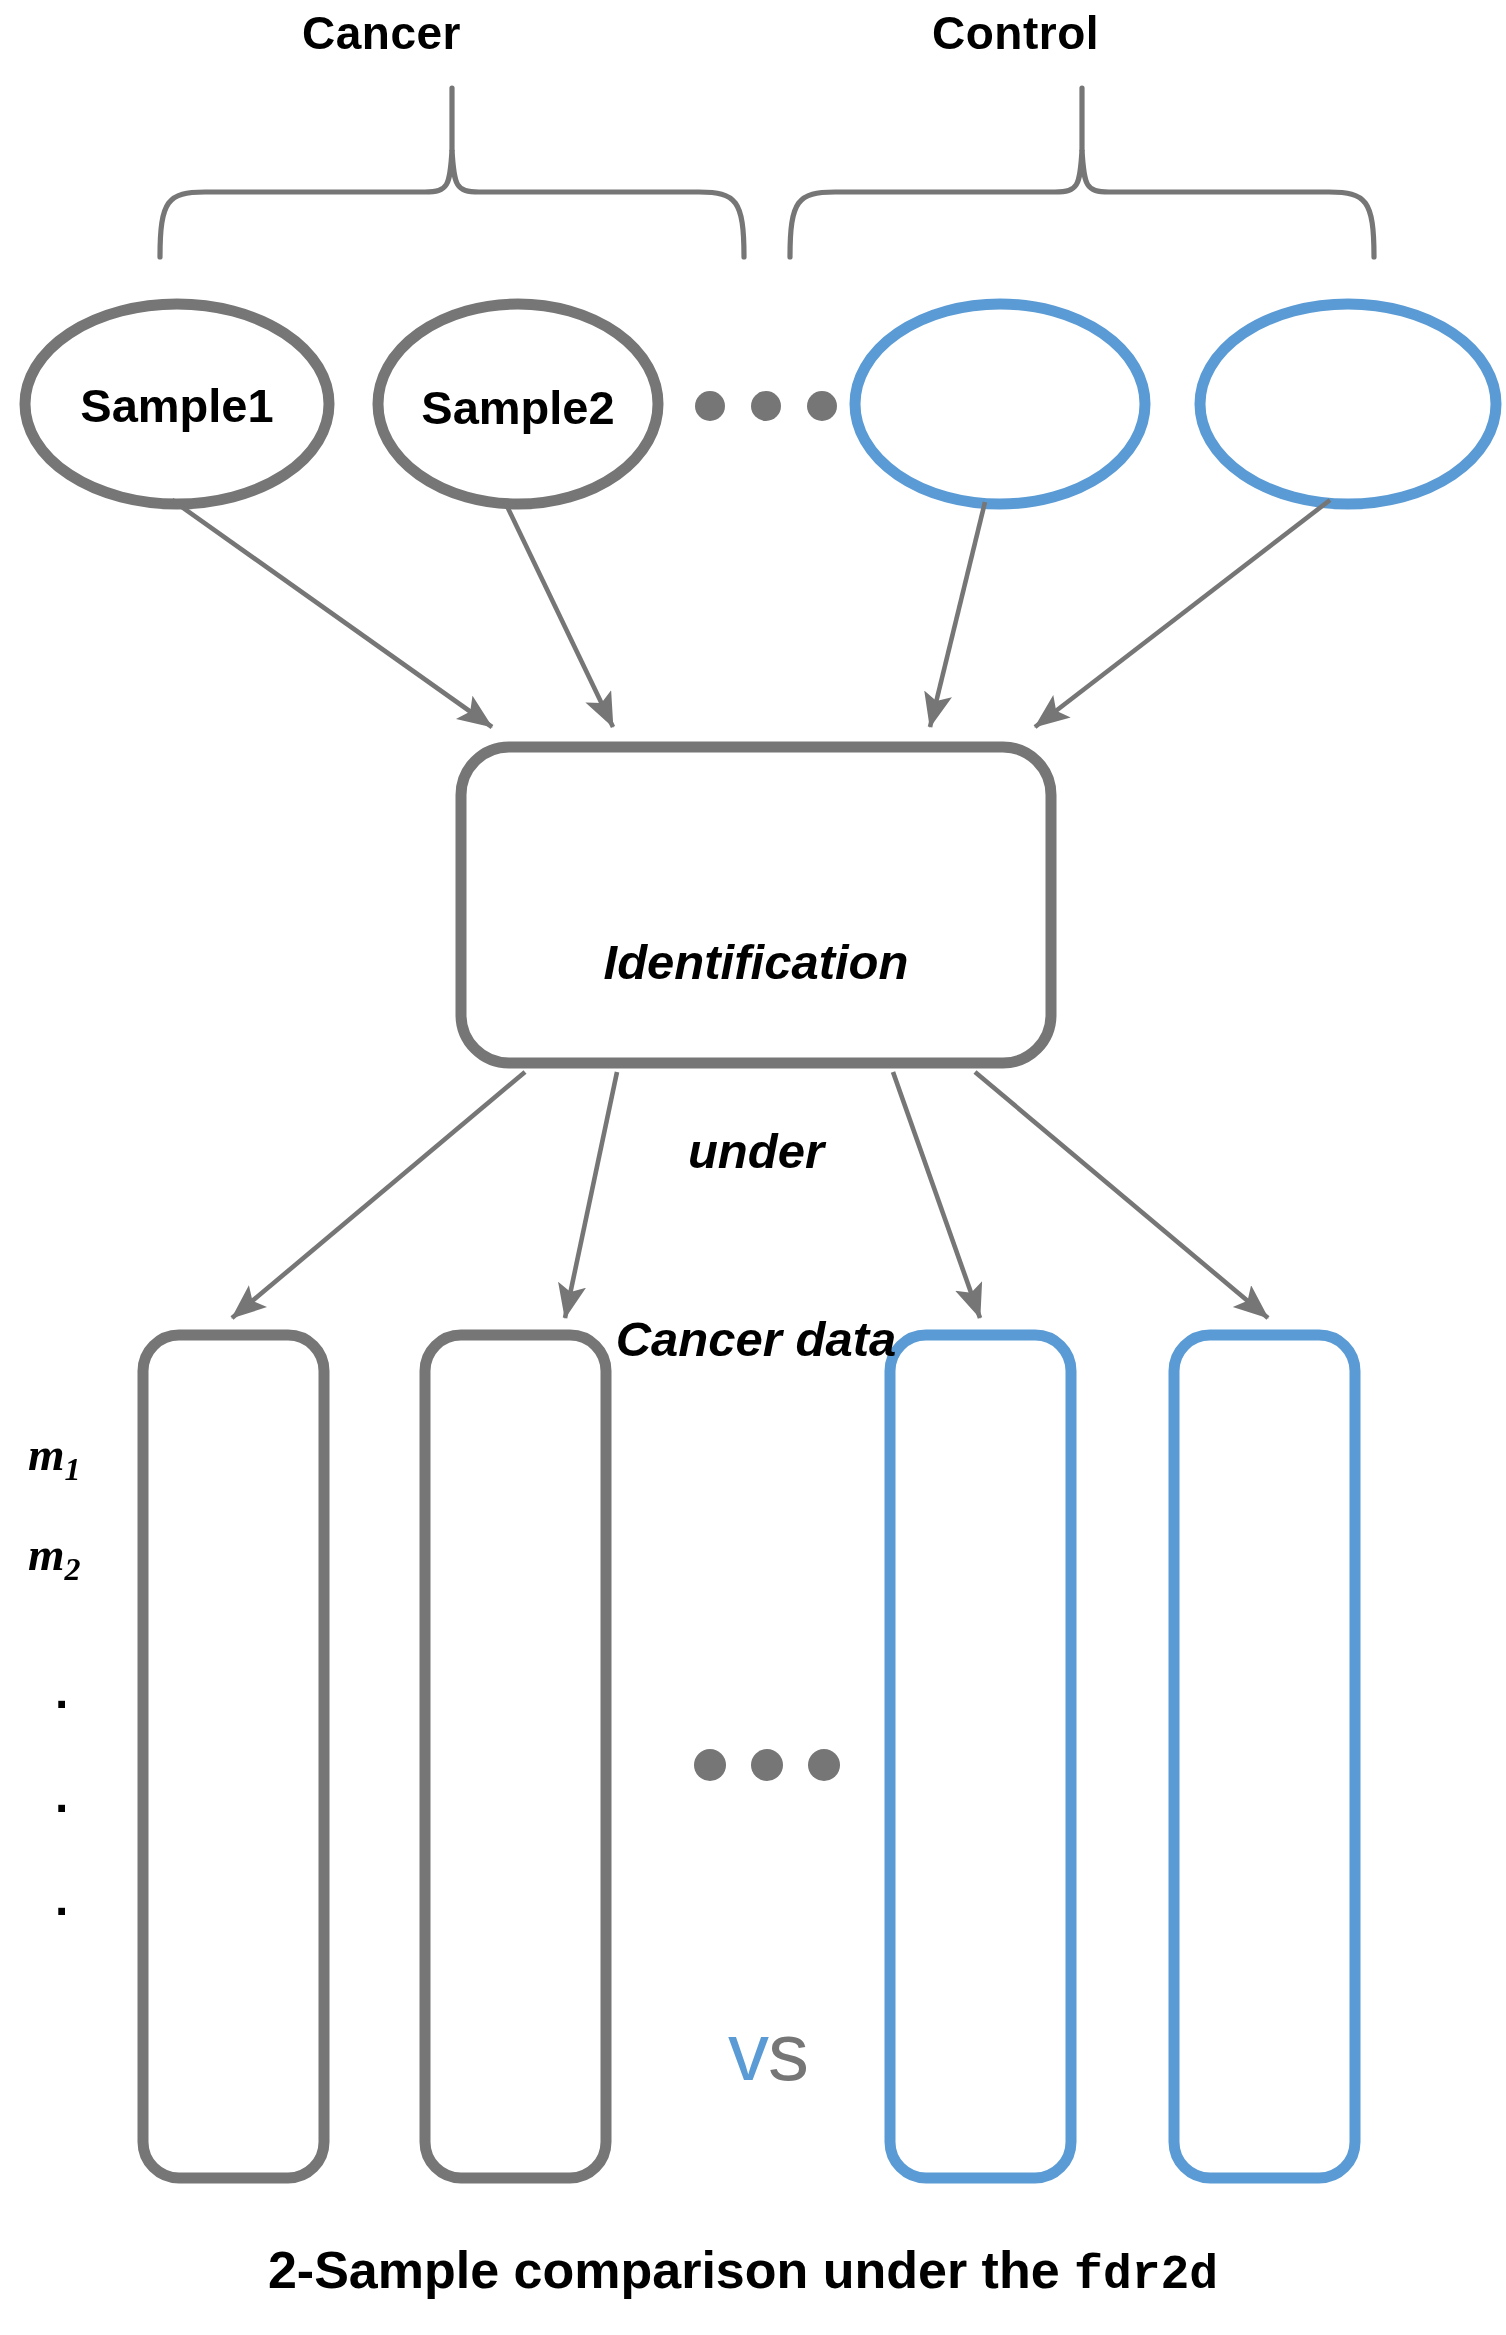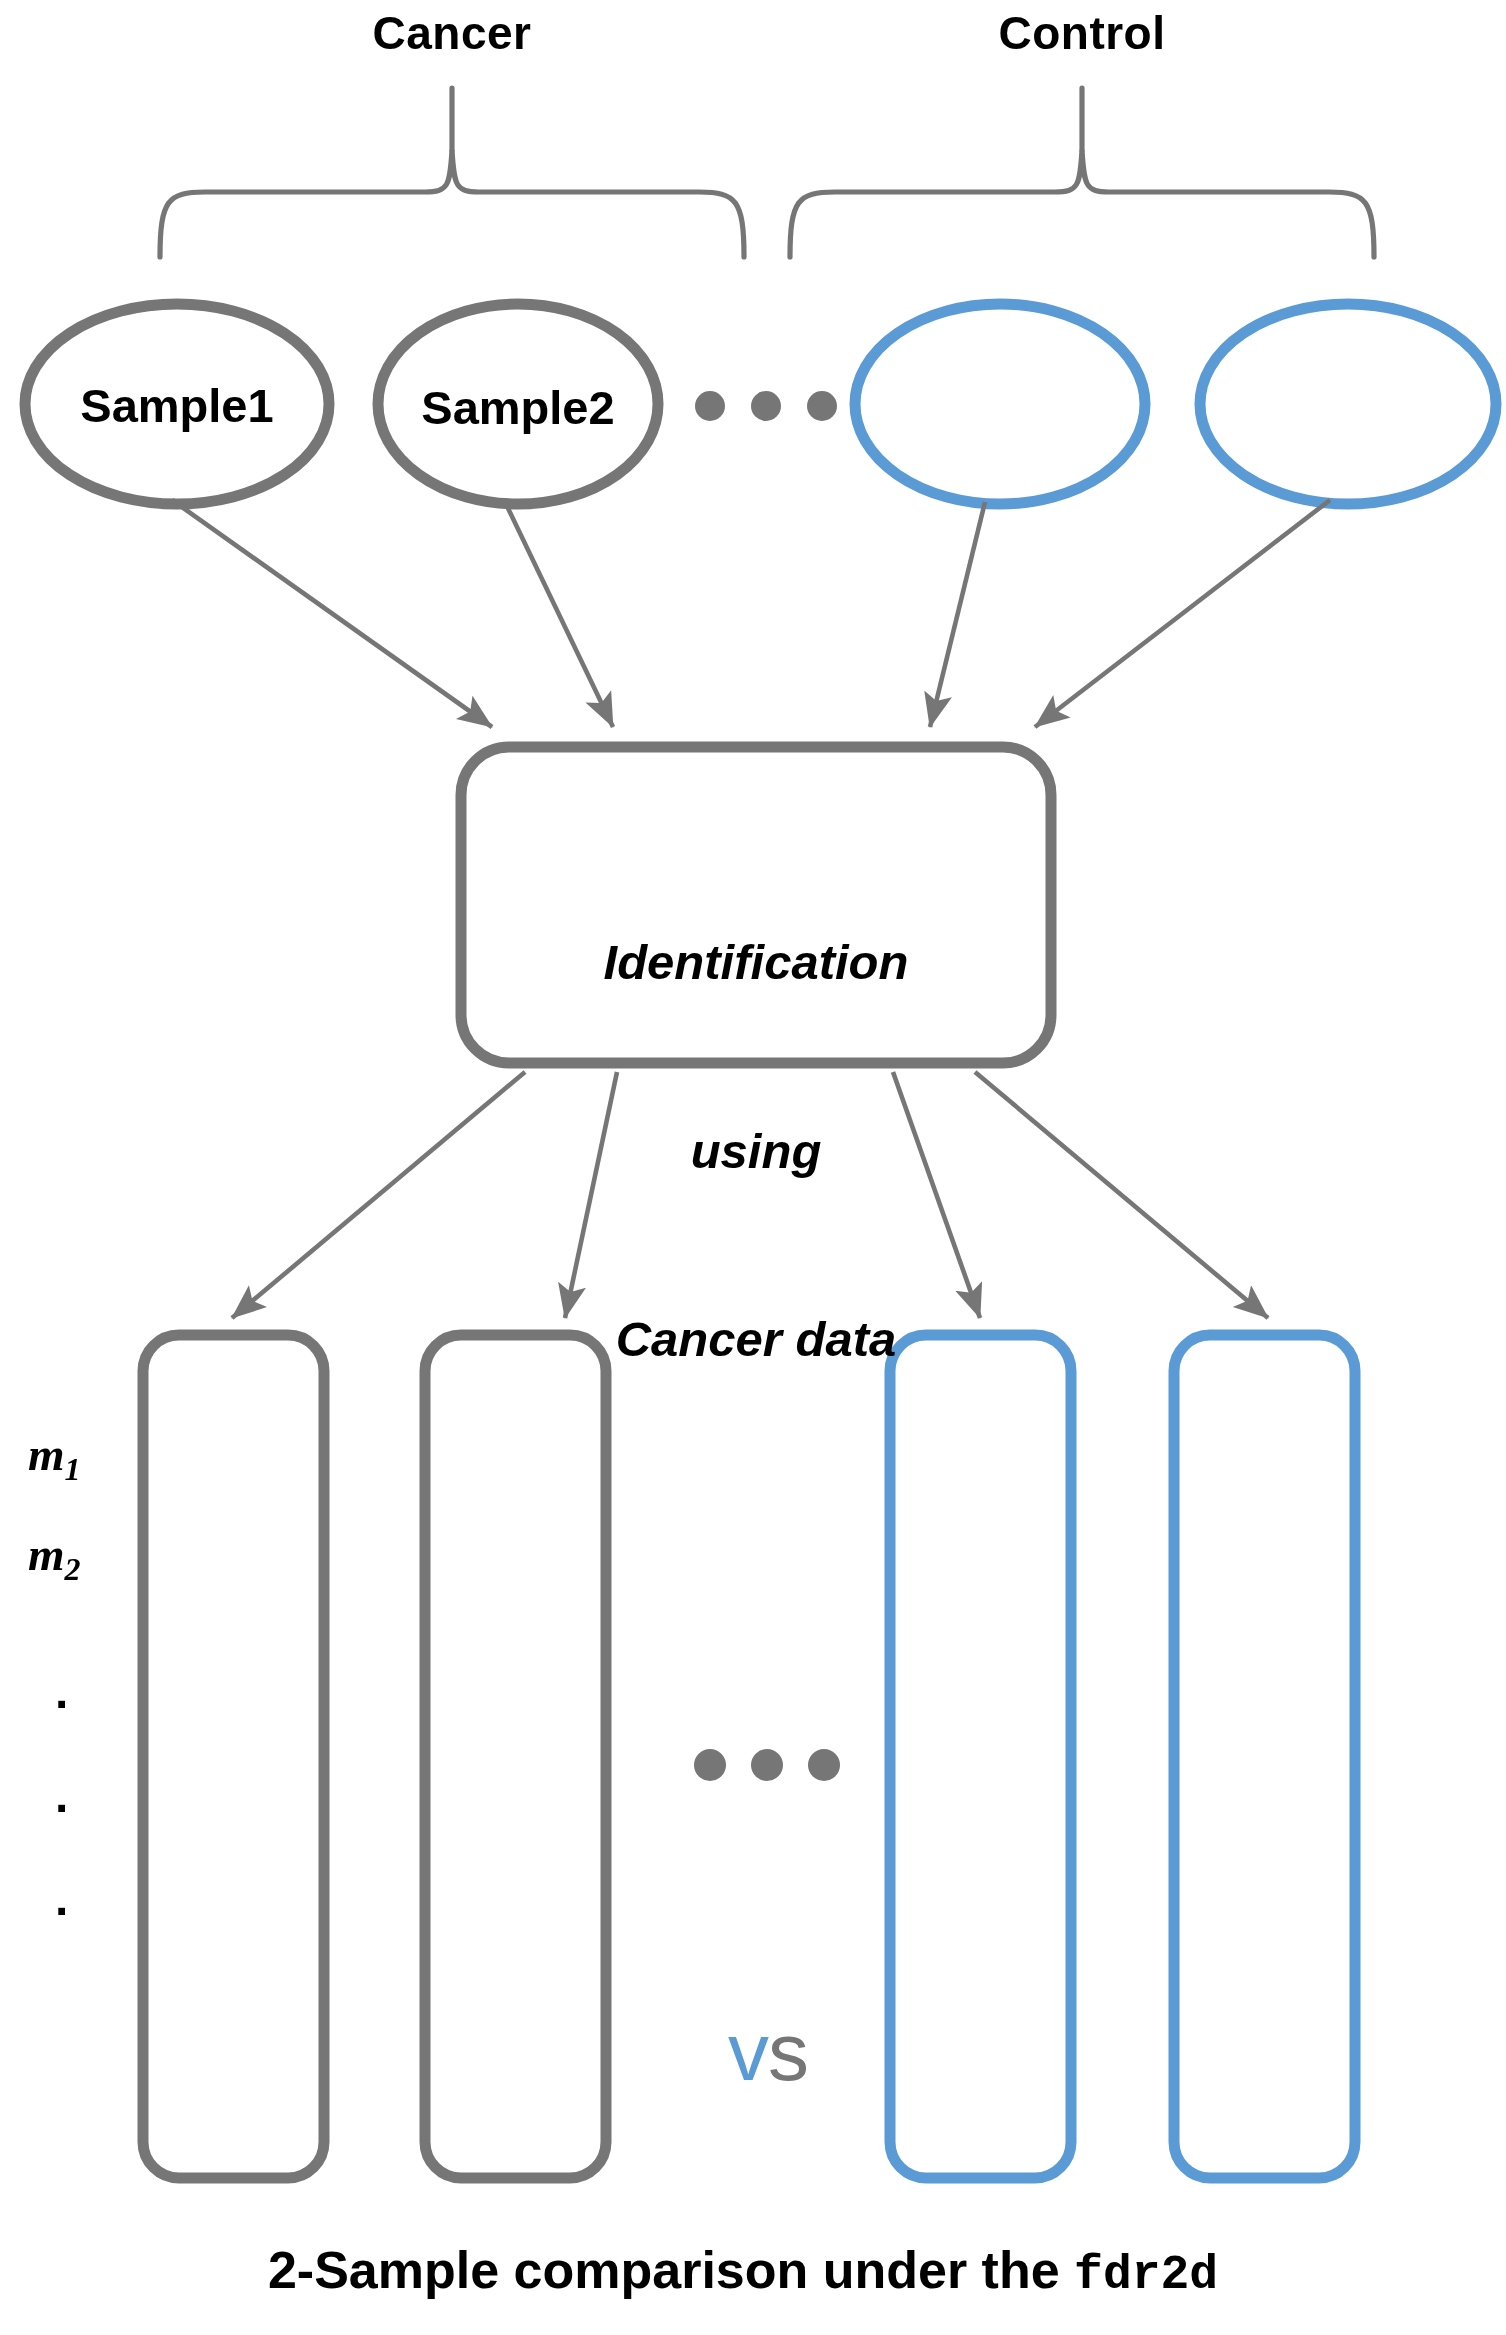--- a/index.html
+++ b/index.html
@@ -28,21 +28,20 @@
   }
   .txt {
     position: absolute;
     white-space: pre;
     color: #000000;
   }
   .group-label {
     font-size: 46px;
     font-weight: bold;
     letter-spacing: 0.5px;
-    text-align: center;
   }
   .sample-label {
     font-size: 47px;
     font-weight: bold;
     text-align: center;
   }
   .box-text {
     font-size: 49px;
     font-weight: bold;
     line-height: 1.28;
@@ -157,21 +156,21 @@
   </svg>
 
   <div class="txt group-label" style="left:302px; top:6px; width:300px;">Cancer</div>
   <div class="txt group-label" style="left:932px; top:6px; width:300px;">Control</div>
 
   <div class="txt sample-label" style="left:27px; top:378px; width:300px;">Sample1</div>
   <div class="txt sample-label" style="left:368px; top:380px; width:300px;">Sample2</div>
 
   <div class="txt box-text" style="left:476px; top:806px;">
     <div>Identification</div>
-    <div>using</div>
+    <div>under</div>
     <div>Cancer data</div>
   </div>
 
   <div class="txt m-label" style="left:28px; top:1427px;"><span>m</span><span class="m-sub">1</span></div>
 
   <div class="txt m-label" style="left:28px; top:1527px;"><span>m</span><span class="m-sub">2</span></div>
 
   <div class="txt" style="left:55px; top:1606px; font-size:48px; font-weight:bold; line-height:0.72;">
     <div>.</div>
     <div>.</div>

